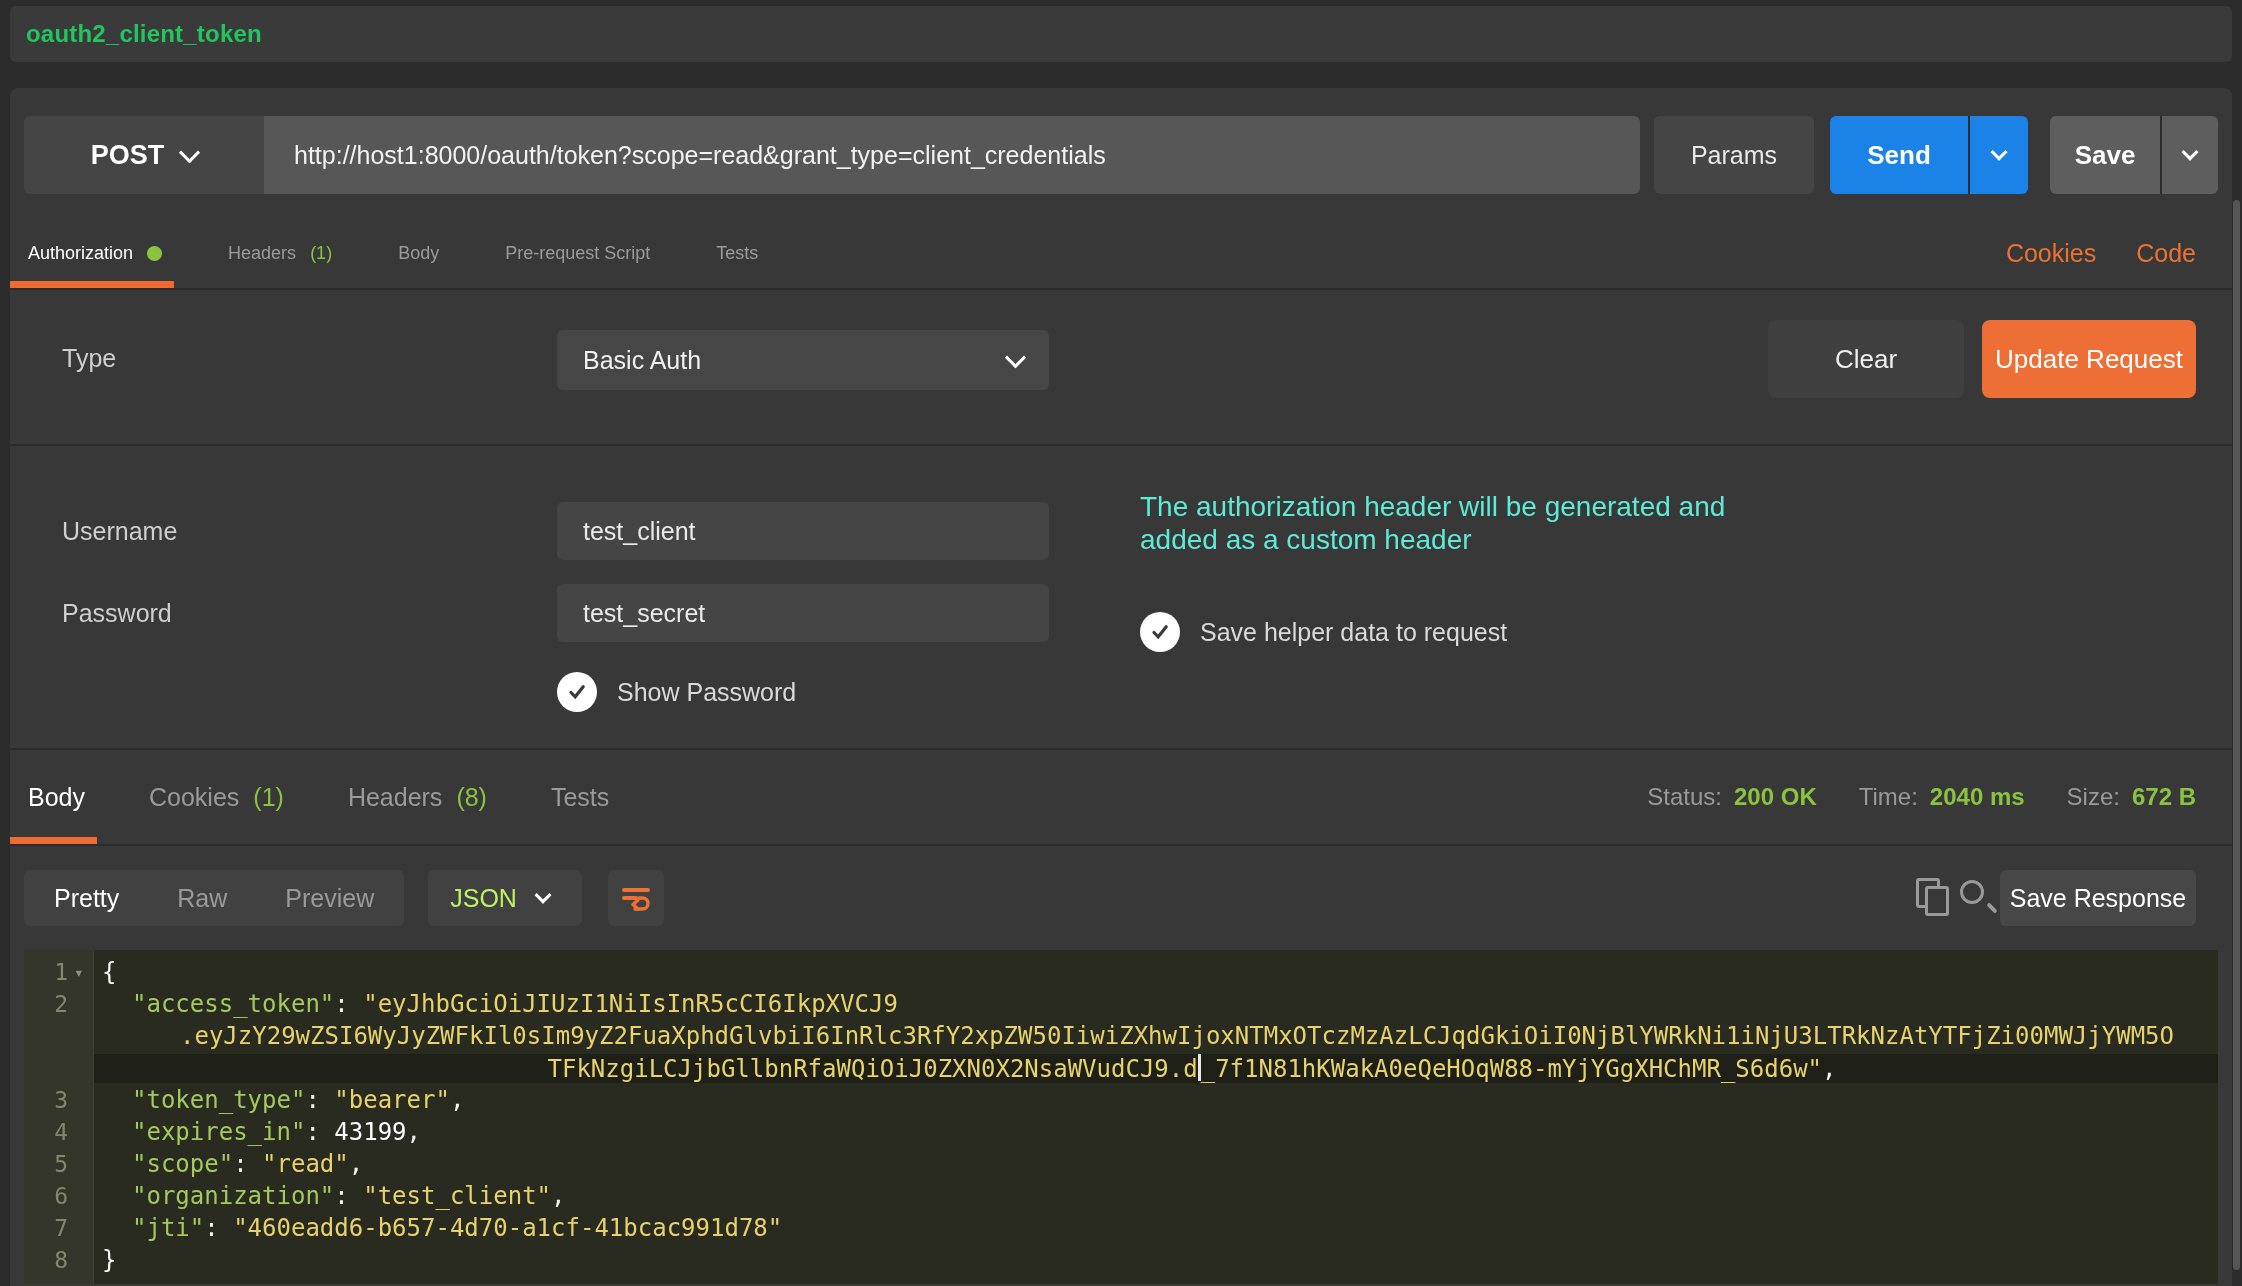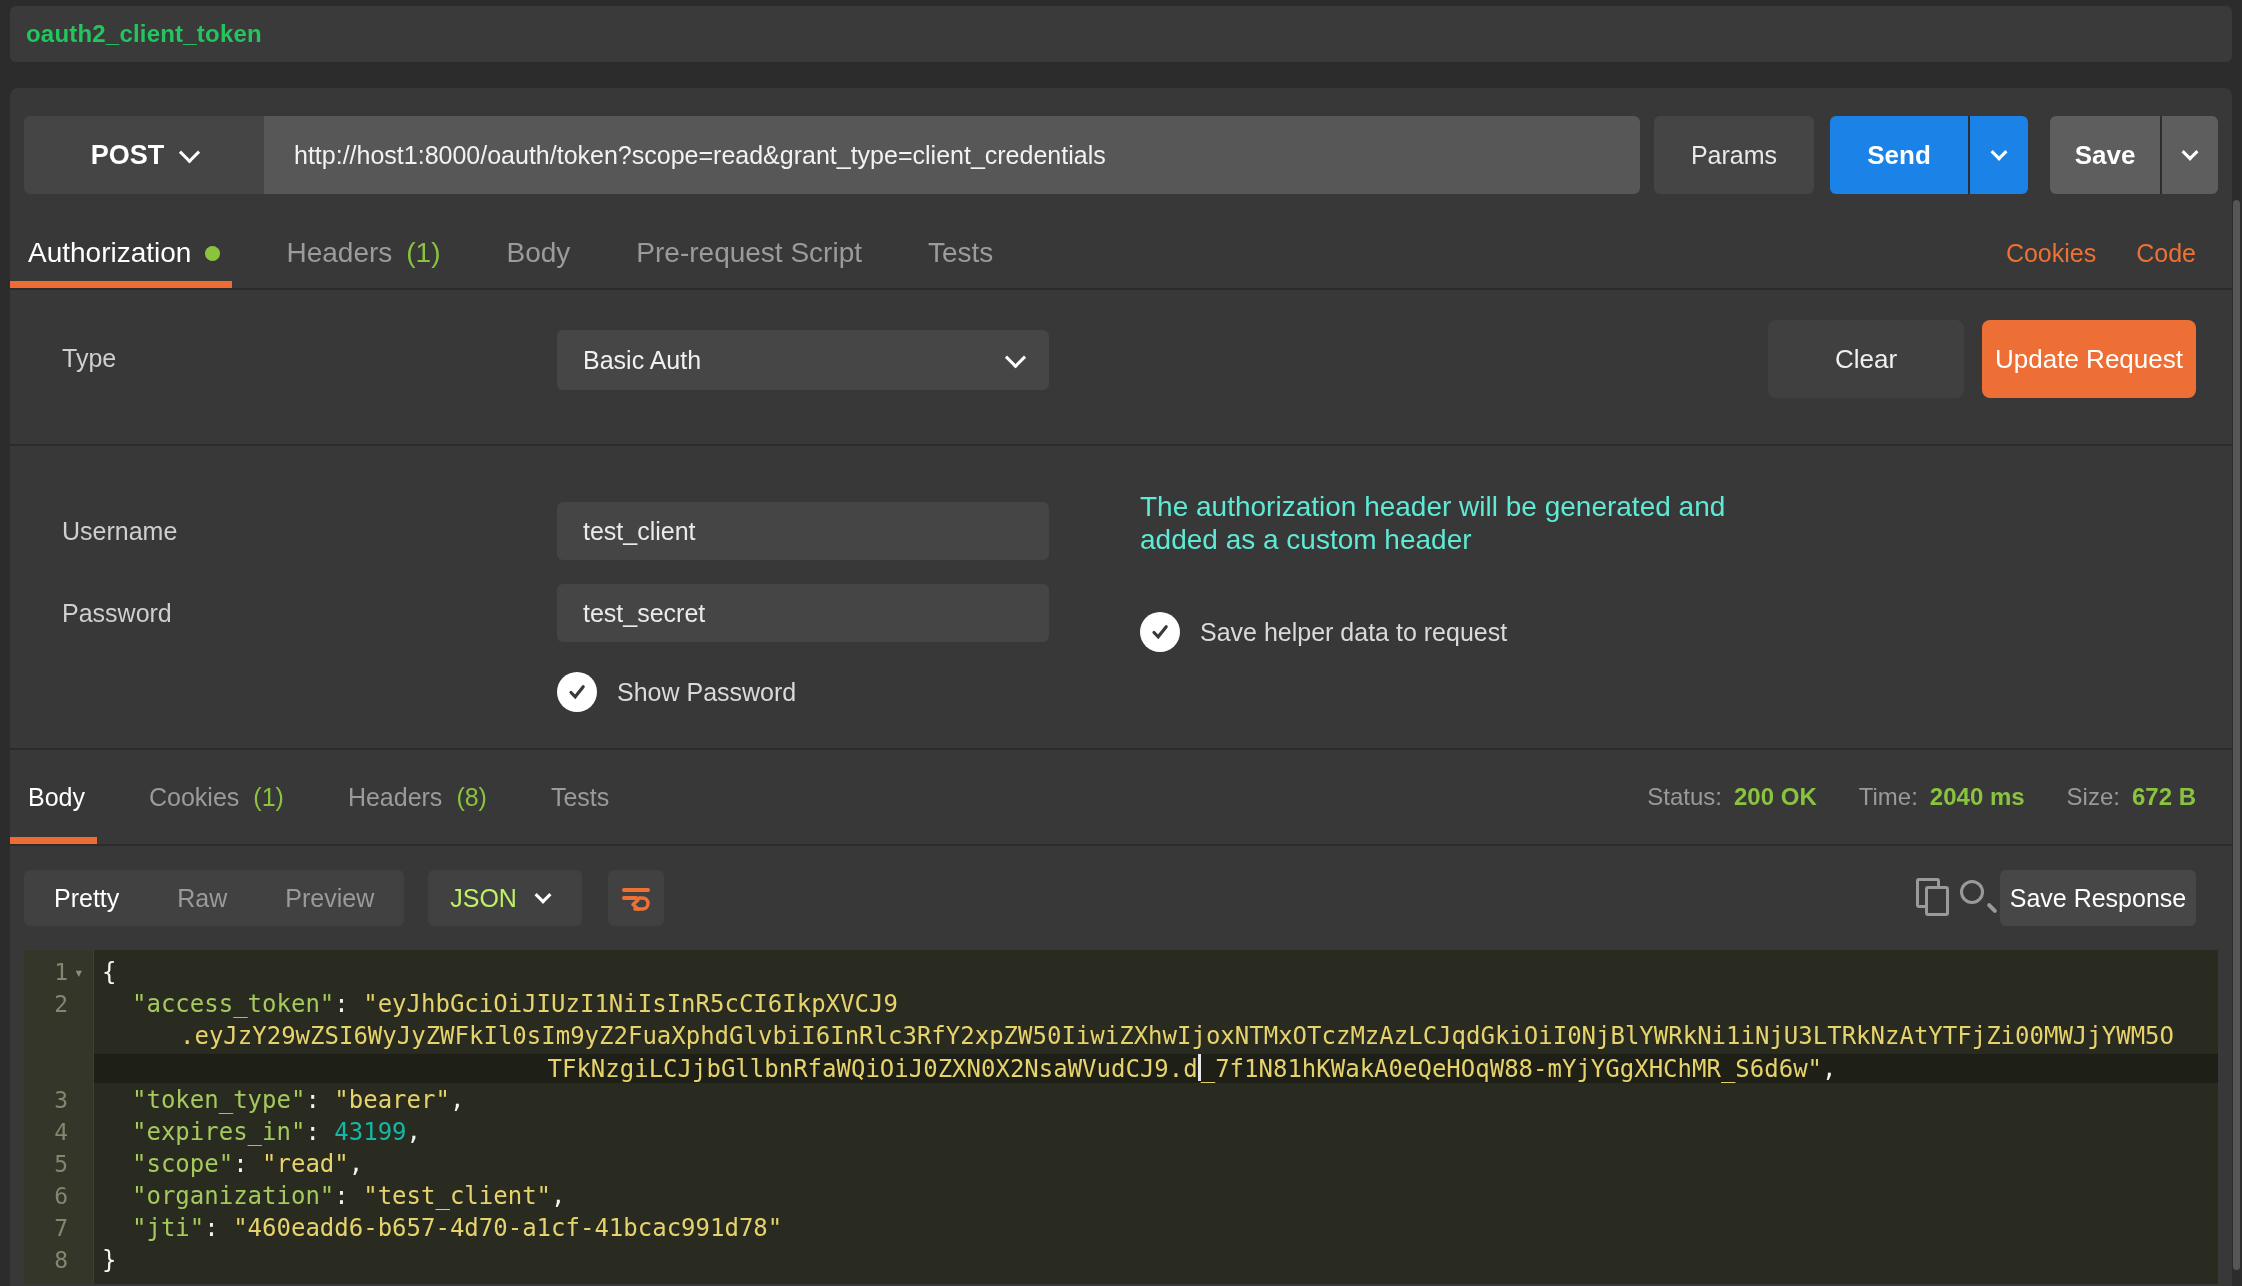--- a/index.html
+++ b/index.html
@@ -56,21 +56,21 @@
   .save-split .vline { background:rgba(0,0,0,0.18); }
   .save-split .chevbox { width:56px; background:#5e5e5e; }
 
   .chev { width:15px; height:15px; border-right:3px solid #fff; border-bottom:3px solid #fff;
           transform:rotate(45deg) translate(-2px,-2px); display:inline-block; }
   .chev.small { width:12px; height:12px; }
 
   
   .tabs-row { margin-top:24px; height:70px; display:flex; align-items:stretch; padding:0 36px 0 14px; position:relative; }
   .tab { position:relative; display:flex; align-items:center; gap:14px; margin-right:58px;
-         font-size:28px; color:#9b9b9b; cursor:pointer; padding:0 4px; }
+         font-size:18px; color:#9b9b9b; cursor:pointer; padding:0 4px; }
   .tab .cnt { color:#8ac43f; }
   .tab.active { color:#ffffff; }
   .tab.active::after {
     content:""; position:absolute; left:-18px; right:-8px; bottom:0; height:7px; background:#ee6c34;
   }
   .dot { width:15px; height:15px; border-radius:50%; background:#8ac43f; display:inline-block; }
   .tab-links { margin-left:auto; display:flex; gap:40px; align-items:center; }
   .tab-link { color:#ee7134; font-size:25px; cursor:pointer; }
 
   
@@ -139,21 +139,21 @@
   .code-wrap { margin:0 14px; height:334px; background:#292b21; position:relative; overflow:hidden; }
   .gutter-bg { position:absolute; left:0; top:0; bottom:0; width:70px; background:#343629; border-right:1px solid #3e4033; }
   .code-lines { position:relative; padding-top:6px; font-family:"DejaVu Sans Mono", monospace; font-size:24px; }
   .code-row { display:flex; height:32px; align-items:center; }
   .gutter-cell { width:70px; flex-shrink:0; display:flex; align-items:center; color:#82876f; font-size:23px; }
   .gutter-cell .num { flex:1; text-align:right; padding-right:6px; }
   .gutter-cell .foldbox { width:20px; font-size:16px; color:#8a8f7a; }
   .code-text { flex:1; white-space:pre; overflow:hidden; color:#f5f5f0; }
   .code-row.hl .code-text { background:#1e2017;text-align:center; }
   .ind0 { padding-left:8px; } .ind1 { padding-left:38px; } .ind2 { padding-left:86px; } .ind3 { padding-left:72px; }
-  .tok-k { color:#a5c95c; } .tok-s { color:#e7d36b; } .tok-n { color:#14b8a6; } .tok-p { color:#f5f5f0; }
+  .tok-k { color:#a5c95c; } .tok-s { color:#e7d36b; } .tok-n { color:#ffffff; } .tok-p { color:#f5f5f0; }
   .caret { display:inline-block; width:3px; height:27px; background:#e8e8e8; vertical-align:-4px; }
 
   
   .win-scroll { position:absolute; right:2px; top:200px; width:7px; height:1070px; background:#565656; border-radius:4px; }
 </style>
 </head>
 <body>
 
 <div class="titlebar">
   <span class="title">oauth2_client_token</span>

